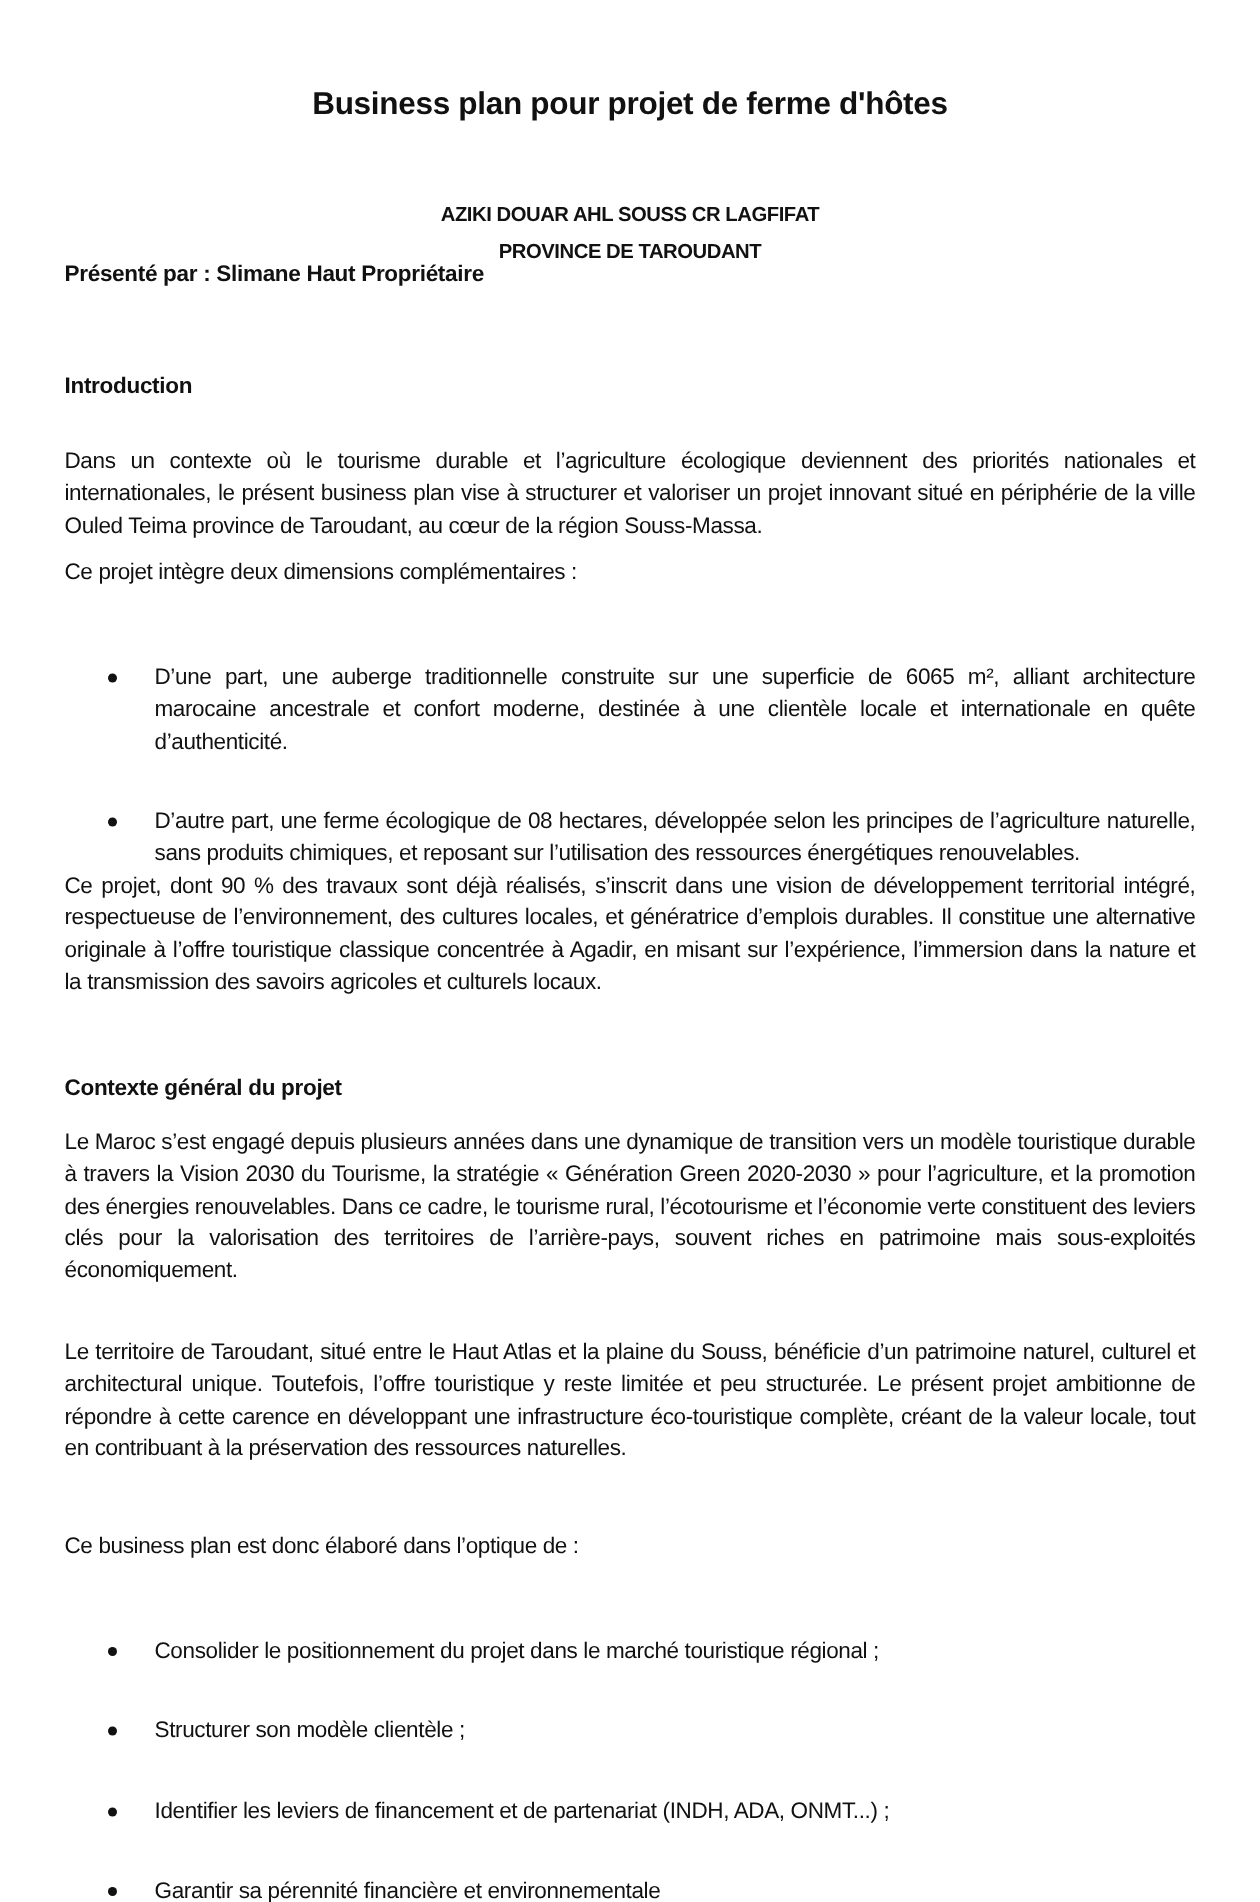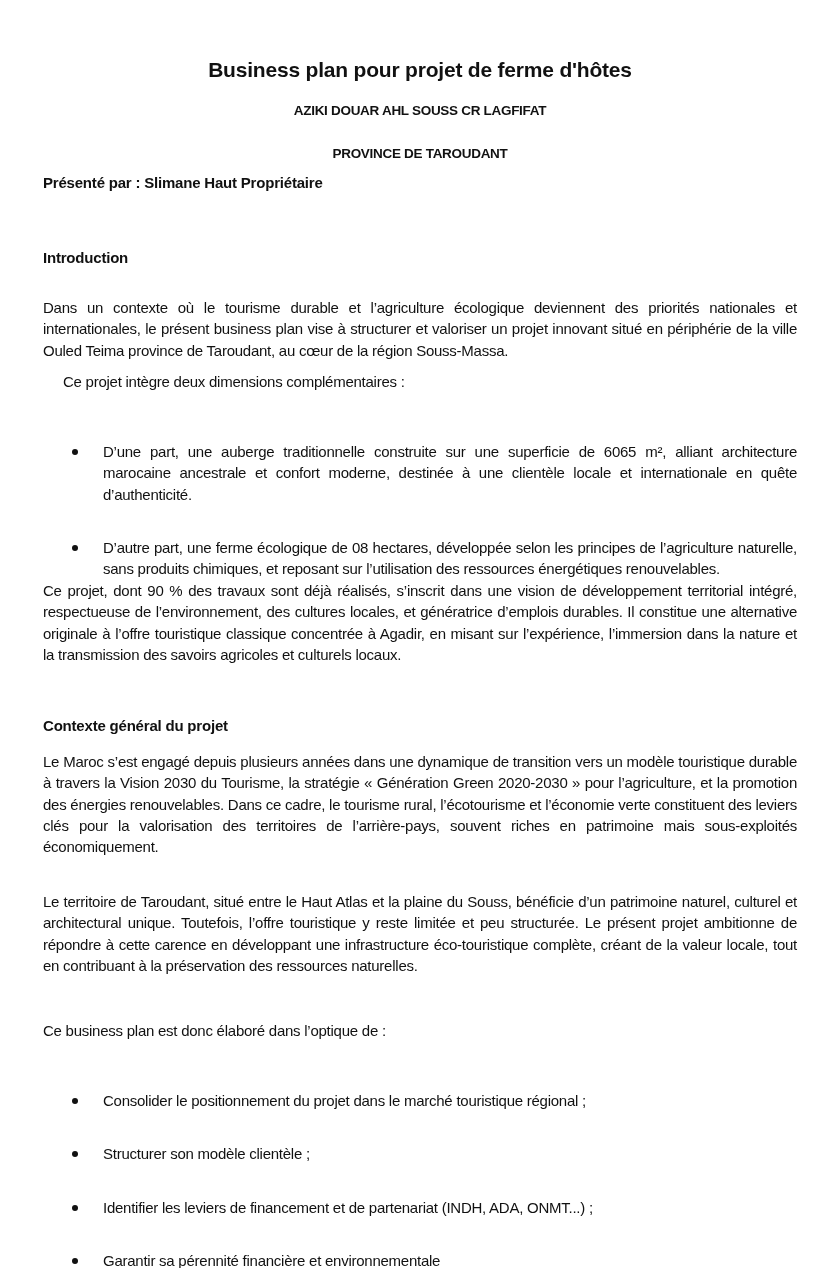--- a/index.html
+++ b/index.html
@@ -31,23 +31,24 @@
       font-size: 21px;
       letter-spacing: -0.2px;
     }
     .subtitle {
       position: absolute;
       left: 0; right: 0;
       text-align: center;
       font-weight: bold;
       font-size: 13.5px;
       letter-spacing: -0.3px;
+      margin-top: 32px;
     }
     .sub1 { top: 103px; }
-    .sub2 { top: 146px; }
+    .sub2 { top: 128px; }
     .presenter {
       position: absolute;
       left: 43px;
       top: 174px;
       font-weight: bold;
       font-size: 15px;
       letter-spacing: -0.2px;
     }
     .body-text {
       position: absolute;
@@ -99,21 +100,21 @@
 
   <div class="title">Business plan pour projet de ferme d'hôtes</div>
   <div class="subtitle sub1">AZIKI DOUAR AHL SOUSS CR LAGFIFAT</div>
   <div class="subtitle sub2">PROVINCE DE TAROUDANT</div>
   <div class="presenter">Présenté par : Slimane Haut Propriétaire</div>
 
   <div class="heading" style="top:249px;">Introduction</div>
 
   <div class="body-text" style="top:285px;margin-top:12px;">Dans un contexte où le tourisme durable et l’agriculture écologique deviennent des priorités nationales et internationales, le présent business plan vise à structurer et valoriser un projet innovant situé en périphérie de la ville Ouled Teima province de Taroudant, au cœur de la région Souss-Massa.</div>
 
-  <div class="body-text" style="top:371px;margin-left:20px;">Ce projet intègre deux dimensions complémentaires :</div>
+  <div class="body-text" style="top:371px;">Ce projet intègre deux dimensions complémentaires :</div>
 
   <ul class="bullet-list" style="top:409px;">
     <li class="bullet-item" style="margin-bottom:15px;">
       <span class="bullet-dot"></span>
       <span>D’une part, une auberge traditionnelle construite sur une superficie de 6065 m², alliant architecture marocaine ancestrale et confort moderne, destinée à une clientèle locale et internationale en quête d’authenticité.</span>
     </li>
     <li class="bullet-item">
       <span class="bullet-dot"></span>
       <span>D’autre part, une ferme écologique de 08 hectares, développée selon les principes de l’agriculture naturelle, sans produits chimiques, et reposant sur l’utilisation des ressources énergétiques renouvelables.</span>
     </li>

